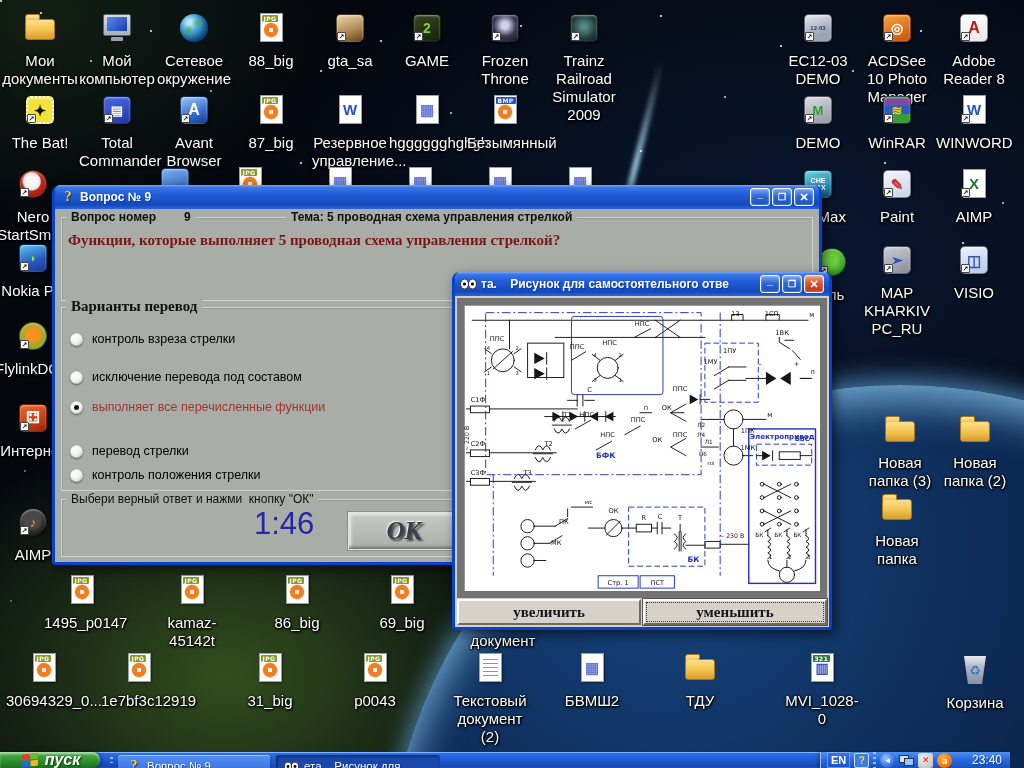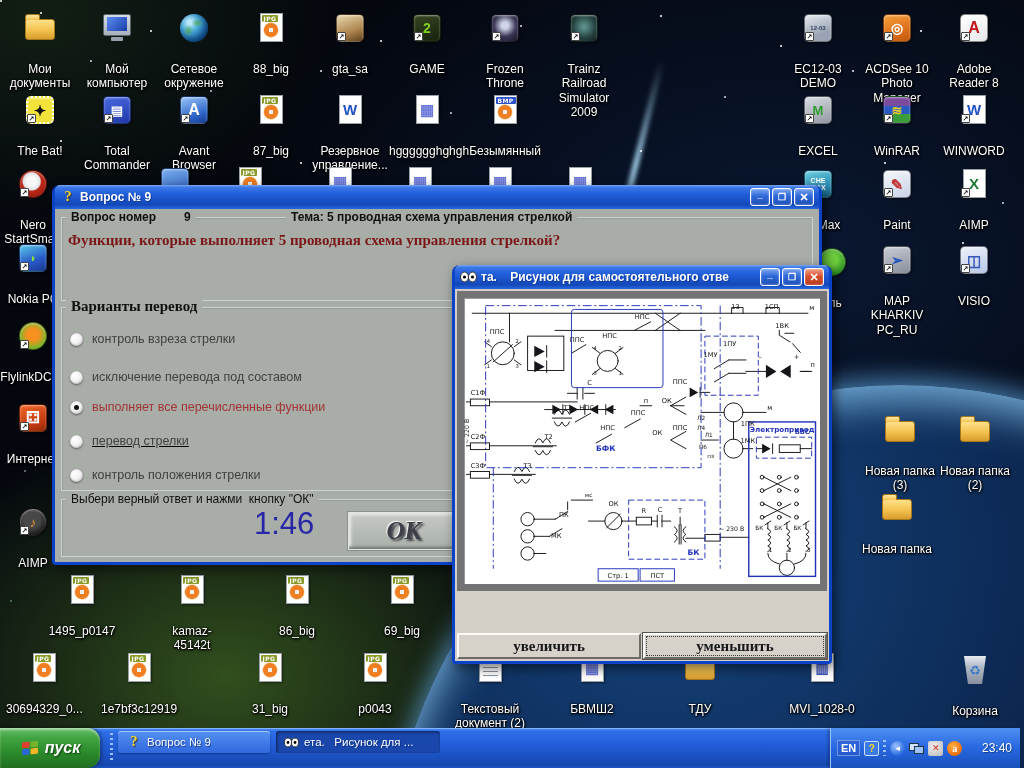--- a/index.html
+++ b/index.html
@@ -23,21 +23,21 @@
     box-shadow:40px 12px #fff,90px 60px #cde,150px 30px #fff,210px 90px #bcd,260px 20px #fff,
     320px 70px #eef,380px 40px #fff,450px 112px #cde,520px 25px #fff,600px 82px #def,660px 15px #fff,
     724px 96px #cde,780px 45px #fff,852px 70px #eef,920px 30px #fff,984px 102px #cde,60px 140px #fff,
     162px 182px #bcd,300px 162px #fff,502px 172px #def,640px 150px #fff,762px 192px #cde,884px 162px #fff,
     30px 262px #9ab,130px 322px #abc,242px 302px #fff,962px 242px #fff,1002px 202px #cde,700px 250px #9bc,
     24px 470px #789,10px 600px #586;}
 
   
   .dicon{position:absolute;width:76px;text-align:center;z-index:2;cursor:pointer}
   .ig{height:36px;display:flex;align-items:flex-end;justify-content:center;position:relative}
-  .ilabel{margin-top:20px;font-size:12px;line-height:1.2;color:#fff;
+  .ilabel{margin-top:10px;font-size:15px;line-height:1.2;color:#fff;
     text-shadow:1px 1px 2px #000,0 1px 3px #000,0 0 2px #000}
   .i-fold{width:30px;height:21px;margin-bottom:2px;position:relative;border:1px solid #a87818;border-radius:2px 3px 3px 3px;
     background:linear-gradient(180deg,#ffe08a 0%,#f2c14e 55%,#d89c2e 100%)}
   .i-fold::before{content:"";position:absolute;top:-6px;left:-1px;width:13px;height:5px;
     border:1px solid #a87818;border-bottom:none;border-radius:3px 2px 0 0;
     background:linear-gradient(180deg,#ffe9a8,#f2c14e)}
   .i-mon{width:28px;height:22px;margin-bottom:6px;position:relative;border:1px solid #566;border-radius:2px;
     background:linear-gradient(180deg,#d8dce4,#a8b0bc)}
   .i-mon::before{content:"";position:absolute;inset:2px 3px 4px 3px;background:linear-gradient(135deg,#5a8cf0,#1a3ca8)}
   .i-mon::after{content:"";position:absolute;left:7px;bottom:-6px;width:12px;height:4px;background:#98a0ac;border-radius:1px}
@@ -95,47 +95,47 @@
   .l1{left:4px;display:flex;gap:28px}
   .l2{left:224px}
   .l3{left:4px;top:-10px;font:bold 15px "Liberation Serif",serif}
   .l4{left:4px;font:12px "Liberation Sans",sans-serif}
   .qtext{position:absolute;left:6px;top:14px;font:bold 15px "Liberation Serif",serif;color:#7b1616}
   .opt{position:absolute;left:8px;height:22px;display:flex;align-items:center;gap:9px;cursor:pointer}
   .radio{width:13px;height:13px;border-radius:50%;flex:none;
     background:radial-gradient(circle at 35% 30%,#ffffff 0%,#f2f2f2 50%,#b4b4b4 100%);
     box-shadow:0 1px 2px rgba(0,0,0,.45),inset 0 0 1px #777}
   .radio.sel::after{content:"";display:block;width:5px;height:5px;margin:4px;border-radius:50%;background:#101010}
-  .optxt{font:12.5px "Liberation Sans",sans-serif;color:#404040}
+  .optxt{font:12.5px "Liberation Sans",sans-serif;color:#000000}
   .opt.sel .optxt{color:#a23434}
   .hint{position:absolute;left:10px;top:10px;font:bold 12.5px/1.35 "Liberation Sans",sans-serif;color:#16168c}
   .timer{position:absolute;left:192px;top:6px;font:31px "Liberation Sans",sans-serif;color:#2626a6}
   .okbtn{position:absolute;left:286px;top:12px;width:112px;height:38px;cursor:pointer;
     background:linear-gradient(180deg,#c6cac6,#a9afa9);border:1px solid #e2e6e2;
     box-shadow:inset -2px -2px 3px #6f746f,inset 2px 2px 3px #e9ede9,0 0 0 1px #8a908a;
     display:flex;align-items:center;justify-content:center}
   .oktext{font:italic bold 25px "Liberation Serif",serif;color:#3e4048;
     text-shadow:2px 2px 2px rgba(10,10,20,.65),-1px -1px 1px #f8f8f8}
 
   
-  .pwin{left:452px;top:265px;width:380px;height:399px;z-index:20;background:#d4d0c8}
+  .pwin{left:452px;top:272px;width:380px;height:358px;z-index:20;background:#d4d0c8}
   .pbody{position:absolute;inset:24px 0 0 0;background:#d4d0c8}
   .canvas{position:absolute;left:2px;top:2px;right:2px;height:300px;background:#fff;border:7px solid #737373;
     box-shadow:inset 1px 1px 0 #9a9a9a}
   .canvas svg{width:100%;height:100%;display:block}
   .pbtns{position:absolute;left:2px;right:2px;bottom:2px;height:26px;display:flex;gap:2px}
   .pbtn{flex:1;background:#d6d2ca;border:2px solid;border-color:#fcfbf8 #6e6a64 #6e6a64 #fcfbf8;cursor:pointer;
     font:bold 15px "Liberation Serif",serif;color:#15151a;display:flex;align-items:center;justify-content:center}
   .pbtn.f{outline:1px dotted #3a3a3a;outline-offset:-4px;box-shadow:0 0 0 1px #555}
   .ticon.q{width:16px;height:16px;flex:none;display:flex;align-items:center;justify-content:center}
   .ticon.q::before{content:"?";font:bold 14px "Liberation Serif",serif;color:#ffd71e;text-shadow:1px 1px 1px #333}
   .eyes{flex:none}
 
   
-  .tb{position:absolute;left:0;right:4px;bottom:0;height:40px;z-index:40;
+  .tb{position:absolute;left:0;right:14px;bottom:0;height:16px;z-index:40;
     background:linear-gradient(180deg,#5795F5 0%,#2E6FE8 8%,#215CD6 45%,#1648B0 92%,#1D55C4 100%);
     box-shadow:inset 0 1px 0 #7FB2FF}
   .start{position:absolute;left:0;top:0;bottom:0;width:100px;border-radius:0 13px 13px 0;cursor:pointer;
     background:linear-gradient(180deg,#6BBF6B 0%,#41A441 25%,#2E8F2E 55%,#1F6F1F 100%);
     box-shadow:1px 0 5px rgba(0,0,0,.5),inset 0 2px 2px rgba(255,255,255,.45);
     display:flex;align-items:center;justify-content:center;gap:5px;color:#fff;
     font:italic bold 16px "Liberation Sans",sans-serif;text-shadow:1px 1px 2px #0a3a0a}
   .qlsep{position:absolute;left:110px;top:5px;bottom:5px;width:3px;
     background:repeating-linear-gradient(180deg,#9cc0ff 0 2px,transparent 2px 5px)}
   .task{position:absolute;top:3px;height:22px;border-radius:3px;display:flex;align-items:center;gap:5px;
@@ -304,21 +304,21 @@
             <span class="chip" style="background: rgb(43, 80, 204);">BMP</span>
           </span>
         </div>
         <div class="ilabel">Безымянный</div>
       </div>
       <div class="dicon" style="left: 780px; top: 88px;">
         <div class="ig">
           <span class="i-app" style="background: linear-gradient(160deg, rgb(216, 220, 226), rgb(146, 152, 162)); color: rgb(44, 156, 44); font-size: 13px;">M</span>
           <span class="sc">↗</span>
         </div>
-        <div class="ilabel">EXCEL</div>
+        <div class="ilabel">DEMO</div>
       </div>
       <div class="dicon" style="left: 859px; top: 88px;">
         <div class="ig">
           <span class="i-app" style="background: linear-gradient(rgb(122, 74, 156) 33%, rgb(42, 90, 192) 33%, rgb(42, 90, 192) 66%, rgb(58, 156, 58) 66%); color: rgb(240, 208, 32); font-size: 13px;">≋</span>
           <span class="sc">↗</span>
         </div>
         <div class="ilabel">WinRAR</div>
       </div>
       <div class="dicon" style="left: 936px; top: 88px;">
         <div class="ig">
@@ -608,21 +608,21 @@
               <span class="optxt">контроль взреза стрелки</span>
             </div>
             <div class="opt" style="top: 54px; align-items: flex-end;">
               <span class="radio"></span>
               <span class="optxt">исключение перевода под составом</span>
             </div>
             <div class="opt sel" style="top: 88px;">
               <span class="radio sel"></span>
               <span class="optxt">выполняет все перечисленные функции</span>
             </div>
-            <div class="opt" style="top: 122px; text-decoration: underline;">
+            <div class="opt" style="top: 132px;">
               <span class="radio"></span>
               <span class="optxt">перевод стрелки</span>
             </div>
             <div class="opt" style="top: 156px;">
               <span class="radio"></span>
               <span class="optxt">контроль положения стрелки</span>
             </div>
           </div>
       </div>
       <div class="group g3">

